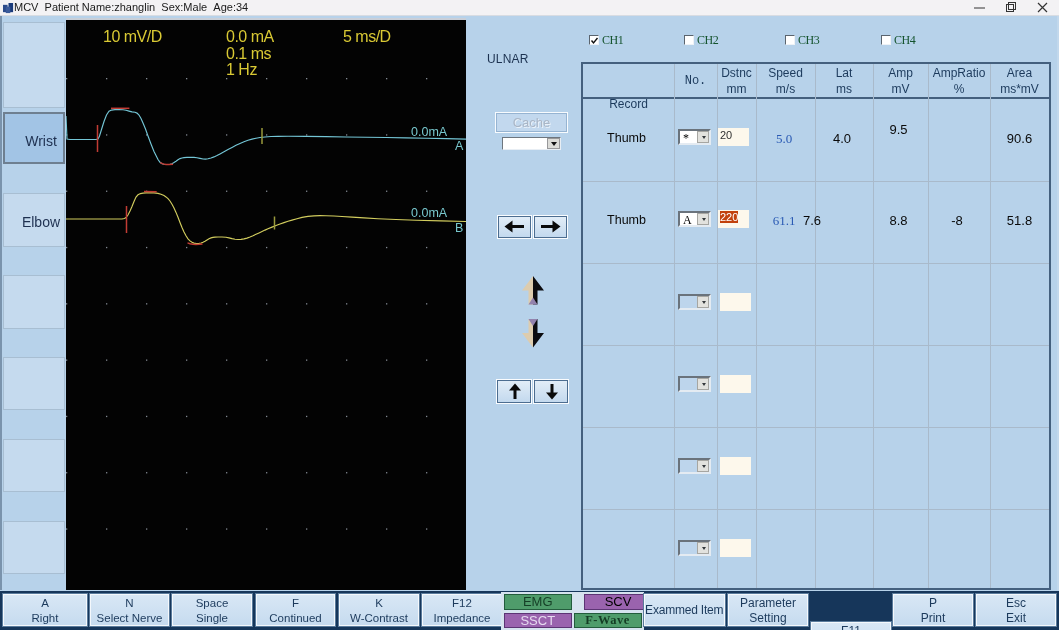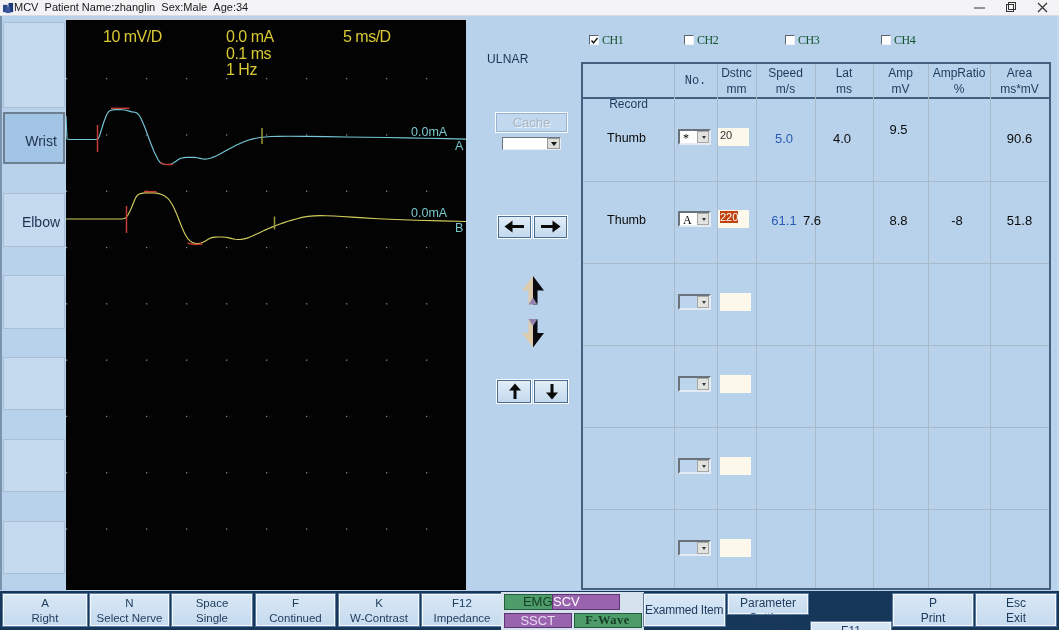--- a/index.html
+++ b/index.html
@@ -3,21 +3,21 @@
 <style>
 *{margin:0;padding:0;box-sizing:border-box;}
 html,body{width:1059px;height:630px;overflow:hidden;}
 body{font-family:"Liberation Sans",sans-serif;background:#b7d2ea;position:relative;}
 .abs{position:absolute;}
 .cell{position:absolute;left:3px;width:62px;background:#c5daee;border:1px solid #a8bed2;}
 .sbtxt{position:absolute;left:3px;width:76px;text-align:center;font-size:14px;color:#1e3050;}
 .btn{position:absolute;background:linear-gradient(#d8e7f5,#c6dbef);border:1px solid #f4f8fc;outline:1px solid #5a7b9c;color:#1c3a5c;font-size:11.5px;text-align:center;line-height:15px;padding-top:1px;}
 .hdrtxt{color:#1c3a5c;font-size:12px;text-align:center;line-height:16px;}
 .num{position:absolute;font-size:13px;color:#0a0a0a;text-align:center;}
-.numb{position:absolute;font-size:13px;color:#2a5ab4;text-align:center;}
+.numb{position:absolute;font-size:13px;color:#2a5ab4;text-align:center;font-family:Liberation Serif, serif;}
 .cb{position:absolute;width:10px;height:10px;background:#fff;border-top:1px solid #5a646e;border-left:1px solid #5a646e;border-bottom:1px solid #eef2f6;border-right:1px solid #eef2f6;}
 .cbl{position:absolute;font-family:"Liberation Serif",serif;font-size:12px;color:#14532d;letter-spacing:-0.5px;}
 .dd{position:absolute;width:33px;height:16px;background:#bdd5ec;border:2px solid;border-color:#6a737c #e4ebf2 #e4ebf2 #6a737c;}
 .ddbtn{position:absolute;right:0;top:0;width:12px;height:12px;background:#e2e2de;border:1px solid #a6a6a2;}
 .ddarr{position:absolute;right:2.5px;top:4px;width:0;height:0;border-left:2.5px solid transparent;border-right:2.5px solid transparent;border-top:3.5px solid #33373b;}
 .inp{position:absolute;width:31px;height:18px;background:#fdf8ec;}
 </style></head>
 <body>
 
 <div class="abs" style="left:0;top:0;width:1059px;height:16px;background:#f3f2f4;border-bottom:1px solid #d8dce2;">
@@ -324,20 +324,20 @@
 
 <div class="abs" style="left:0;top:591px;width:1059px;height:39px;background:#16365a;"></div>
 <div class="btn" style="left:3px;top:594px;width:84px;height:32px;">A<br>Right</div>
 <div class="btn" style="left:90px;top:594px;width:79px;height:32px;">N<br>Select Nerve</div>
 <div class="btn" style="left:172px;top:594px;width:80px;height:32px;">Space<br>Single</div>
 <div class="btn" style="left:256px;top:594px;width:79px;height:32px;">F<br>Continued</div>
 <div class="btn" style="left:339px;top:594px;width:80px;height:32px;">K<br>W-Contrast</div>
 <div class="btn" style="left:422px;top:594px;width:80px;height:32px;">F12<br>Impedance</div>
 <div class="abs" style="left:501px;top:592px;width:143px;height:38px;background:#d6e3ef;"></div>
 <div class="abs" style="left:504px;top:594px;width:67.5px;height:15.5px;background:#4f9c6b;border:1px solid #235c3c;color:#153e26;font-size:13px;text-align:center;line-height:13.5px;">EMG</div>
-<div class="abs" style="left:552px;top:594px;width:68px;height:15.5px;background:#9a63ae;border:1px solid #5c3474;color:#ffffff;font-size:13px;line-height:13.5px;">SCV</div>
+<div class="abs" style="left:584px;top:594px;width:68px;height:15.5px;background:#9a63ae;border:1px solid #5c3474;color:#000000;font-size:13px;text-align:center;line-height:13.5px;">SCV</div>
 <div class="abs" style="left:504px;top:612.5px;width:67.5px;height:15.5px;background:#9a63ae;border:1px solid #5c3474;color:#e6daf0;font-size:13px;text-align:center;line-height:13.5px;">SSCT</div>
 <div class="abs" style="left:573.5px;top:612.5px;width:68px;height:15.5px;background:#4f9c6b;border:1px solid #235c3c;color:#143c24;font-family:'Liberation Serif',serif;font-size:12.5px;font-weight:bold;text-align:center;line-height:13.5px;letter-spacing:0.5px;">F-Wave</div>
 <div class="btn" style="left:644px;top:594px;width:80.5px;height:32px;line-height:28px;font-size:12px;white-space:nowrap;letter-spacing:-0.2px;">Exammed Item</div>
-<div class="btn" style="left:728px;top:594px;width:80px;height:20px;font-size:12px;">Parameter<br>Setting</div>
+<div class="btn" style="left:728px;top:594px;width:80px;height:32px;font-size:12px;">Parameter<br>Setting</div>
 <div class="btn" style="left:811px;top:594px;width:80px;height:32px;font-size:12px;margin-top:28px;">F11<br>Help</div>
 <div class="btn" style="left:893px;top:594px;width:80px;height:32px;font-size:12px;">P<br>Print</div>
 <div class="btn" style="left:976px;top:594px;width:80px;height:32px;font-size:12px;">Esc<br>Exit</div>
 
 </body></html>

